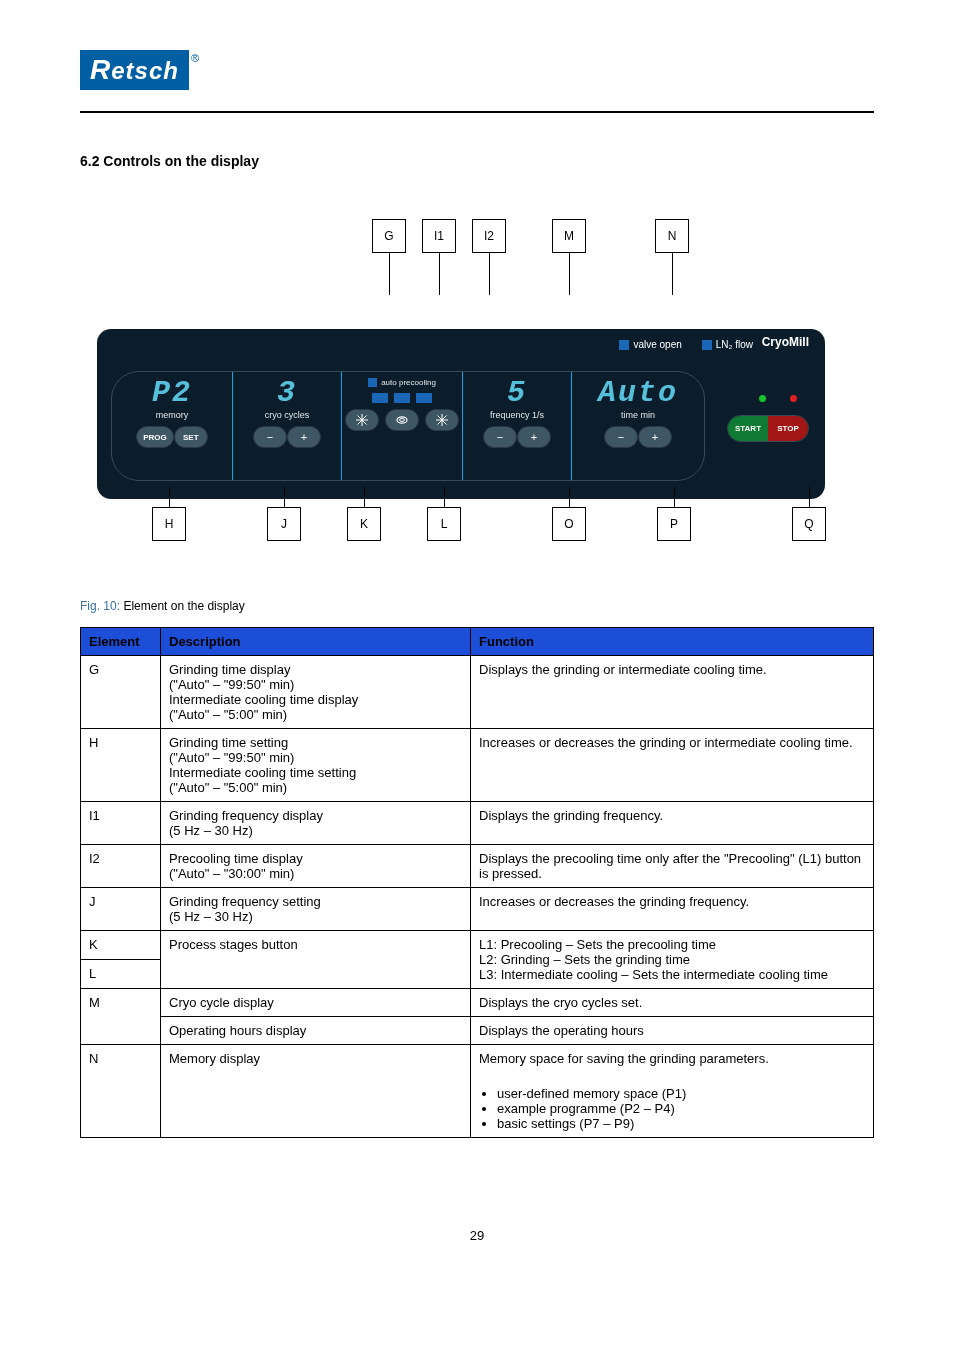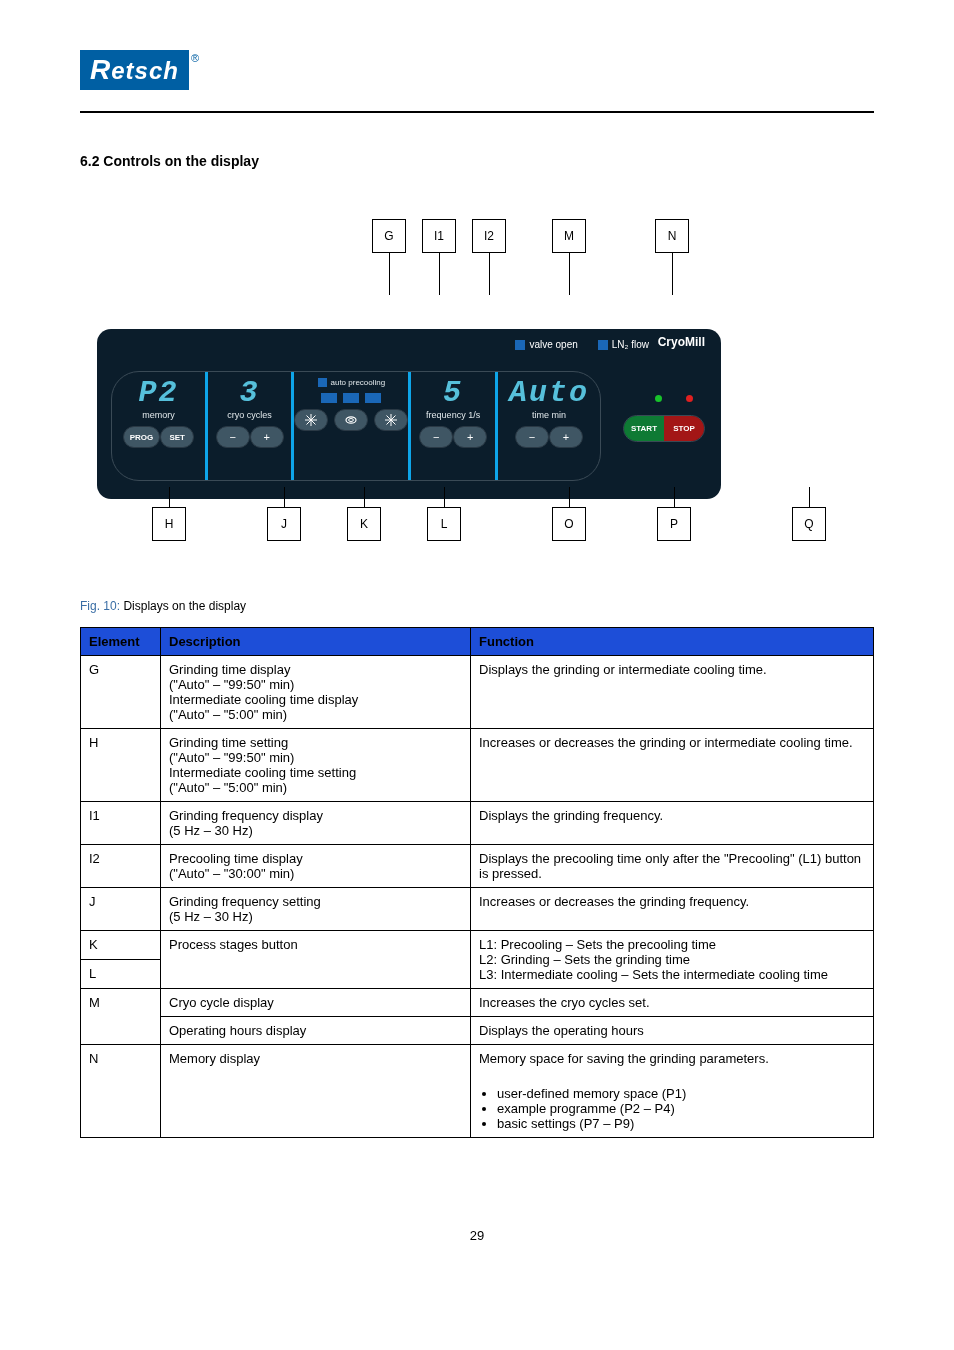--- a/index.html
+++ b/index.html
@@ -58,21 +58,21 @@
   .diagram-wrap {
     position: relative;
     width: 760px;
     height: 250px;
     margin: 0 auto 40px auto;
   }
   .panel {
     position: absolute;
     left: 0;
     top: 130px;
-    width: 624px;
+    width: 728px;
     height: 170px;
     background: #0b1d2b;
     border-radius: 14px;
     color: #fff;
   }
   
   .ind-row {
     position: absolute;
     right: 72px;
     top: 10px;
@@ -100,21 +100,21 @@
     left: 14px;
     top: 42px;
     right: 120px;
     height: 110px;
     border: 1px solid #3a4a56;
     border-radius: 28px;
     display: flex;
   }
   .seg {
     flex: 1;
-    border-right: 3px solid #0ea5e9;
+    border-right: 1px solid #0ea5e9;
     position: relative;
     text-align: center;
     padding-top: 4px;
   }
   .seg:last-child { border-right: none; }
   .seg .readout {
     font-family: "Courier New", monospace;
     font-style: italic;
     font-size: 30px;
     color: #56c0db;
@@ -391,21 +391,21 @@
   <div class="lead" style="left:472px; top:288px; width:1px; height:20px;"></div>
   <div class="lead" style="left:577px; top:288px; width:1px; height:20px;"></div>
   <div class="lead" style="left:712px; top:288px; width:1px; height:20px;"></div>
 
 </div>
 
 <div style="height:110px"></div>
 
 <div class="fig-cap">
   <span style="color:#3a6ea5">Fig. 10:</span>
-  <span>Displays on the display</span>
+  <span>Element on the display</span>
 </div>
 
 <table class="desc">
   <thead>
     <tr>
       <th class="el">Element</th>
       <th class="desc-col">Description</th>
       <th>Function</th>
     </tr>
   </thead>
@@ -462,21 +462,21 @@
         <span>L2: Grinding – Sets the grinding time</span><br>
         <span>L3: Intermediate cooling – Sets the intermediate cooling time</span>
       </td>
     </tr>
     <tr>
       <td class="el">L</td>
     </tr>
     <tr>
       <td class="el" rowspan="2">M</td>
       <td class="desc-col">Cryo cycle display</td>
-      <td>Increases the cryo cycles set.</td>
+      <td>Displays the cryo cycles set.</td>
     </tr>
     <tr>
       <td class="desc-col">Operating hours display</td>
       <td>Displays the operating hours</td>
     </tr>
     <tr>
       <td class="el">N</td>
       <td class="desc-col">Memory display</td>
       <td>
         <span>Memory space for saving the grinding parameters.</span>

